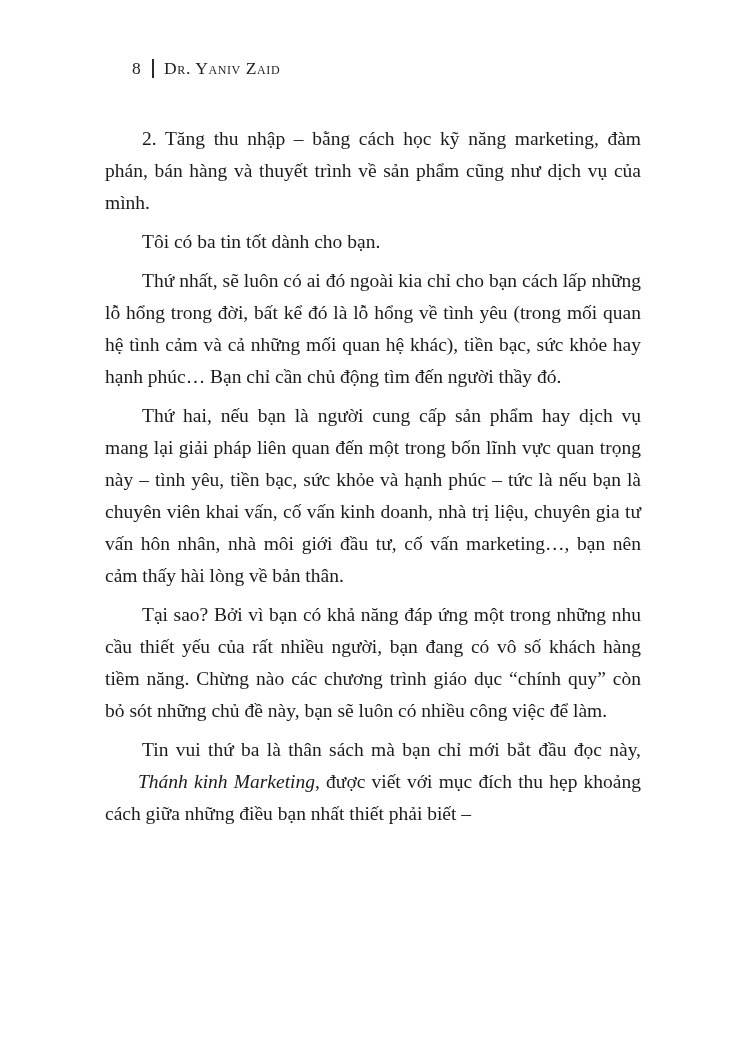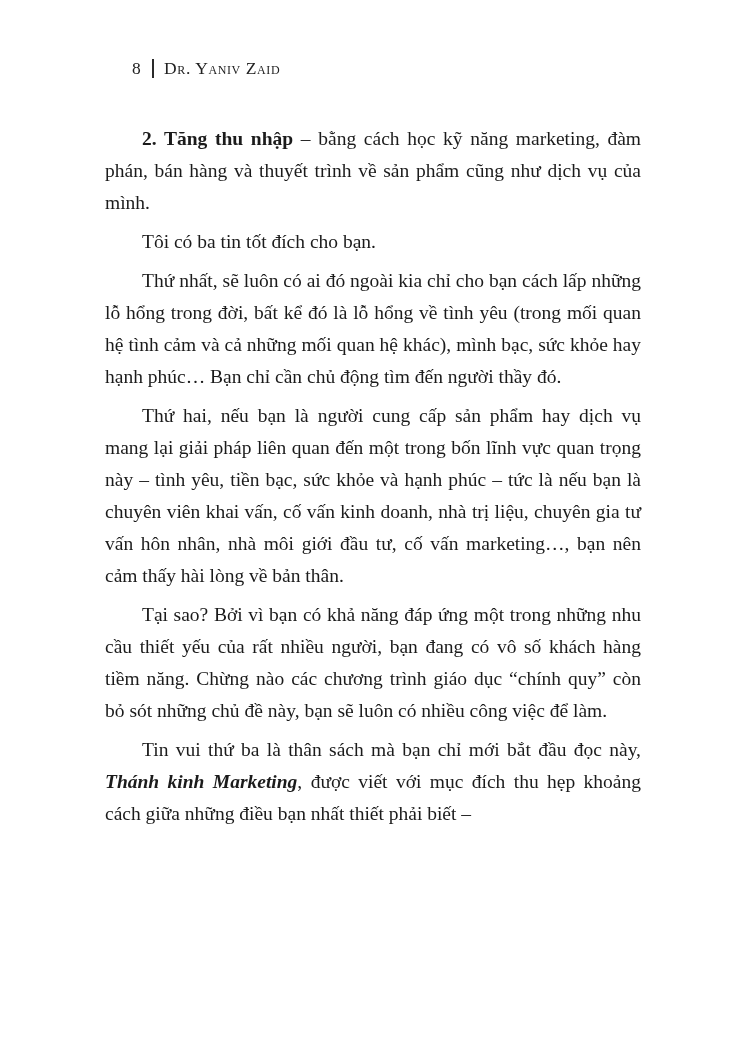--- a/index.html
+++ b/index.html
@@ -58,36 +58,36 @@
     text-justify: inter-word;
   }
 
   .para {
     text-indent: 37px;
     margin-bottom: 7px;
   }
 
   .para:last-child { margin-bottom: 0; }
 
-  .bold { font-weight: bold; }
-  .italic { font-style: italic; }
+  .bold { font-weight: normal; }
+  .italic { font-style: italic; margin-left: 33px; }
 </style>
 </head>
 <body>
 
 <div class="page">
 
   <header class="page-header">
     <span class="page-number">8</span>
     <span class="header-sep"></span>
     <span class="author">Dr. Yaniv Zaid</span>
   </header>
 
   <main class="body-text" id="paragraphs">
       <p class="para"><span class="bold">2. Tăng thu nhập</span><span> – bằng cách học kỹ năng marketing, đàm phán, bán hàng và thuyết trình về sản phẩm cũng như dịch vụ của mình.</span></p>
-      <p class="para"><span>Tôi có ba tin tốt đích cho bạn.</span></p>
-      <p class="para"><span>Thứ nhất, sẽ luôn có ai đó ngoài kia chỉ cho bạn cách lấp những lỗ hổng trong đời, bất kể đó là lỗ hổng về tình yêu (trong mối quan hệ tình cảm và cả những mối quan hệ khác), mình bạc, sức khỏe hay hạnh phúc… Bạn chỉ cần chủ động tìm đến người thầy đó.</span></p>
+      <p class="para"><span>Tôi có ba tin tốt dành cho bạn.</span></p>
+      <p class="para"><span>Thứ nhất, sẽ luôn có ai đó ngoài kia chỉ cho bạn cách lấp những lỗ hổng trong đời, bất kể đó là lỗ hổng về tình yêu (trong mối quan hệ tình cảm và cả những mối quan hệ khác), tiền bạc, sức khỏe hay hạnh phúc… Bạn chỉ cần chủ động tìm đến người thầy đó.</span></p>
       <p class="para"><span>Thứ hai, nếu bạn là người cung cấp sản phẩm hay dịch vụ mang lại giải pháp liên quan đến một trong bốn lĩnh vực quan trọng này – tình yêu, tiền bạc, sức khỏe và hạnh phúc – tức là nếu bạn là chuyên viên khai vấn, cố vấn kinh doanh, nhà trị liệu, chuyên gia tư vấn hôn nhân, nhà môi giới đầu tư, cố vấn marketing…, bạn nên cảm thấy hài lòng về bản thân.</span></p>
       <p class="para"><span>Tại sao? Bởi vì bạn có khả năng đáp ứng một trong những nhu cầu thiết yếu của rất nhiều người, bạn đang có vô số khách hàng tiềm năng. Chừng nào các chương trình giáo dục “chính quy” còn bỏ sót những chủ đề này, bạn sẽ luôn có nhiều công việc để làm.</span></p>
       <p class="para"><span>Tin vui thứ ba là thân sách mà bạn chỉ mới bắt đầu đọc này, </span><span class="bold italic">Thánh kinh Marketing</span><span>, được viết với mục đích thu hẹp khoảng cách giữa những điều bạn nhất thiết phải biết –</span></p>
     </main>
 
 </div>
 
 </body></html>

